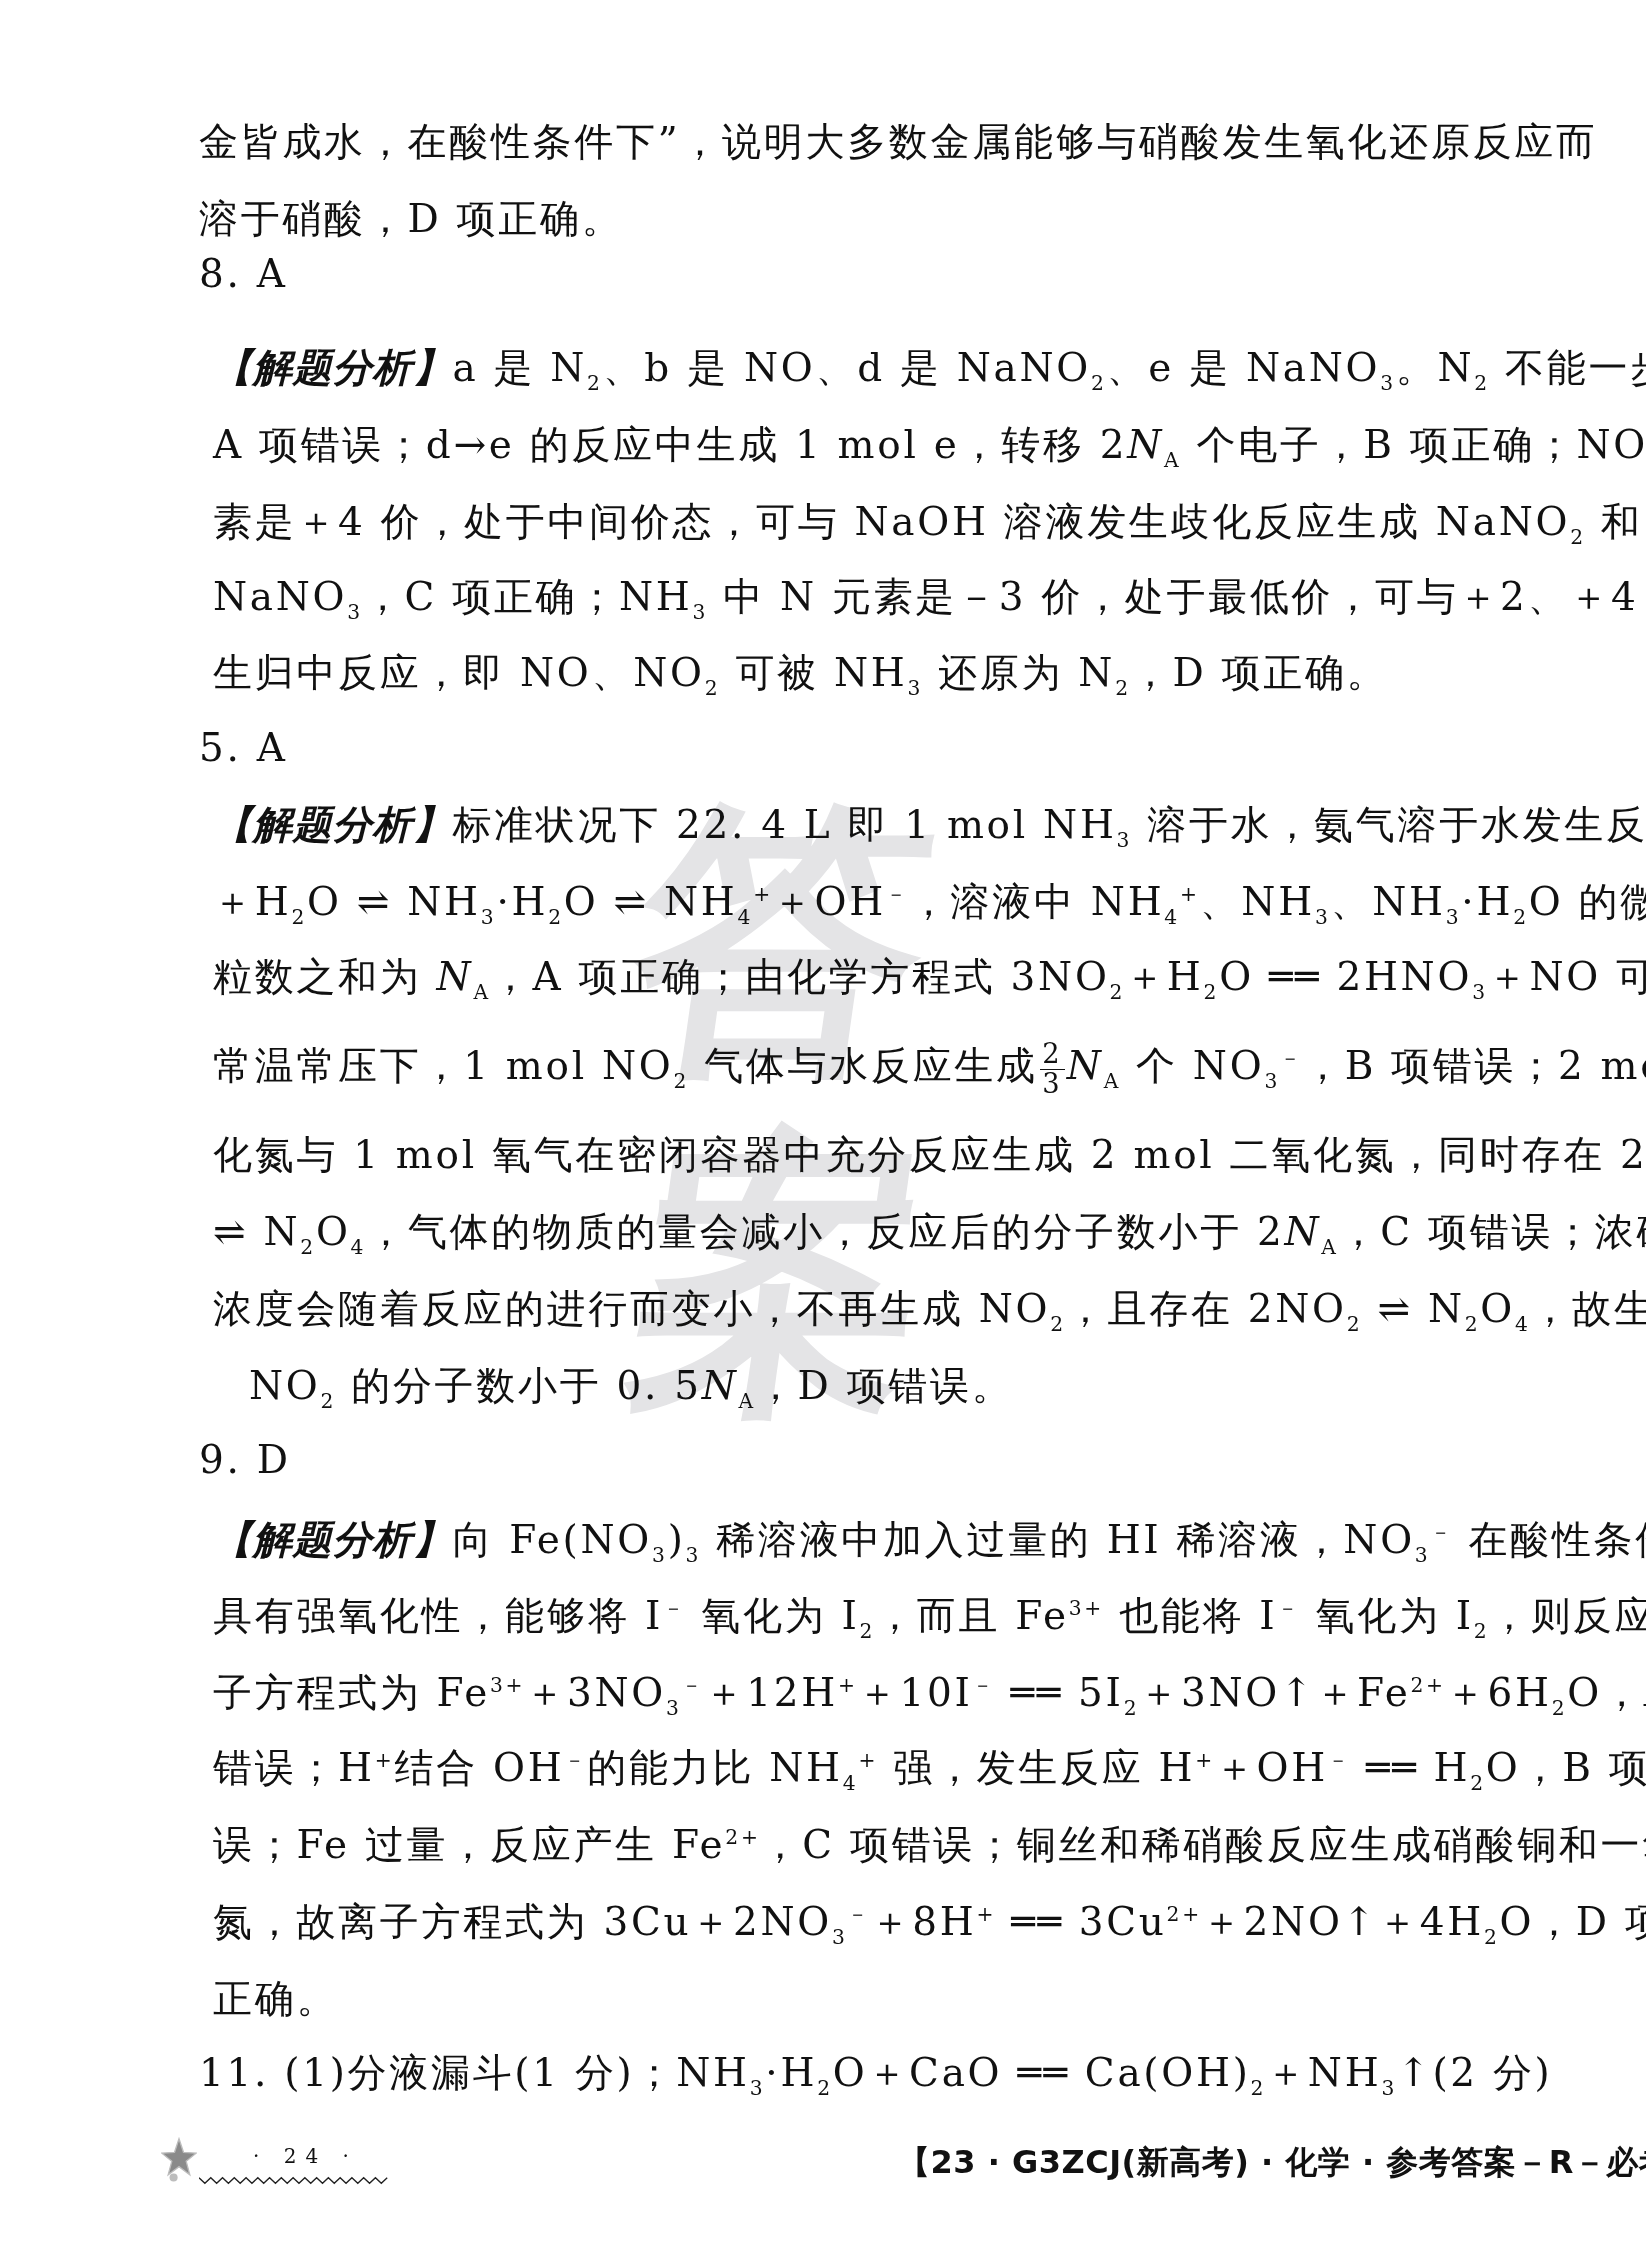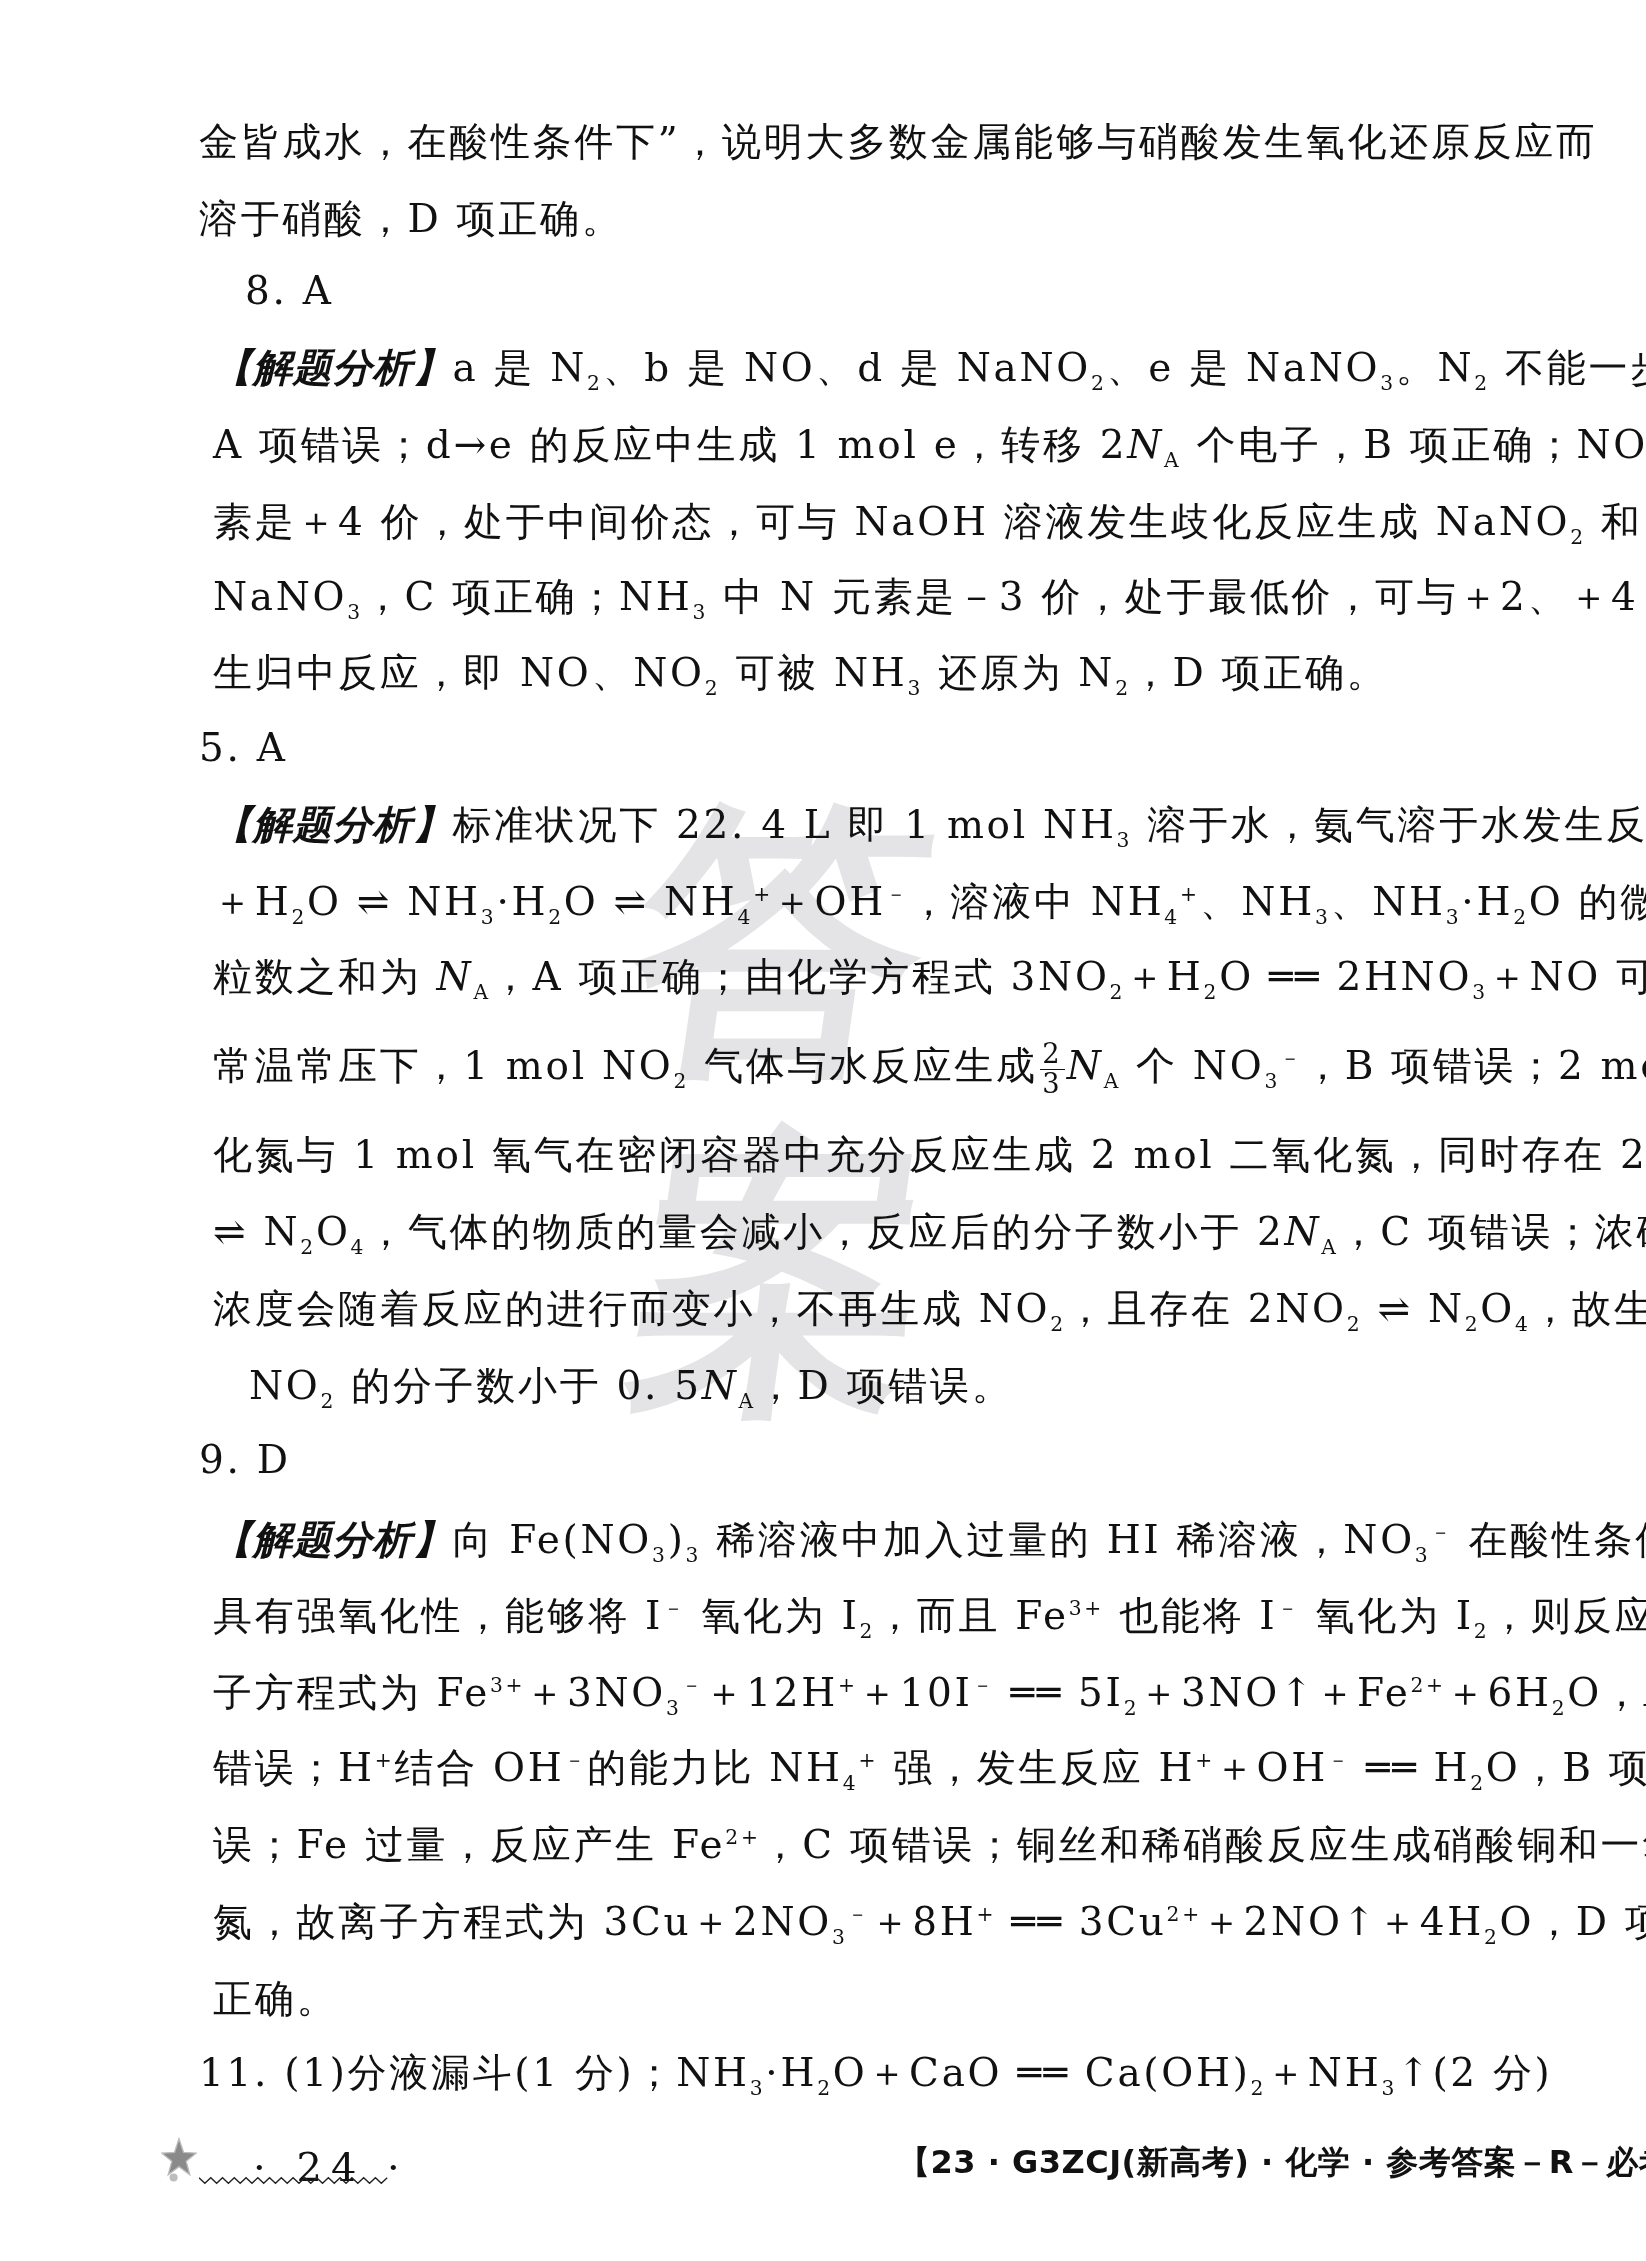--- a/index.html
+++ b/index.html
@@ -19,40 +19,40 @@
   .l0 { left: 199px; }
   .l1 { left: 213px; }
   .head { font-weight: bold; font-family: "DejaVu Sans", sans-serif; letter-spacing: 0.9px; font-style: italic; }
   sub, sup { font-size: 52%; }
   .frac { display: inline-block; vertical-align: middle; text-align: center; font-size: 70%;
           line-height: 1.05; margin: 0 1.8px; }
   .frac .num { display: block; border-bottom: 1.8px solid #111; padding: 0 2.7px; }
   .frac .den { display: block; padding: 0 2.7px; }
   .footer { position: absolute; left: 0; top: 2126px; width: 1646px; height: 90px; z-index: 1; }
   .footer-logo { position: absolute; left: 161px; top: 2137px; width: 36px; height: 45px; }
-  .page-number { position: absolute; left: 253px; top: 2144px; font-size: 40px;
+  .page-number { position: absolute; left: 253px; top: 2144px; font-size: 20px;
                  letter-spacing: 9px; }
   .wave { position: absolute; left: 199px; top: 2175px; width: 190px; height: 11px; }
   .footer-code { position: absolute; left: 898px; top: 2141px; font-size: 32px; font-weight: bold;
                  font-family: "DejaVu Sans", sans-serif; white-space: nowrap; letter-spacing: 0.5px; }
 </style>
 </head>
 <body>
 
 <div class="page">
 
   <div class="watermark">
     <div class="wm-char wm-1">答</div>
     <div class="wm-char wm-2">案</div>
   </div>
 
   <div class="content" id="content">
       <div class="line l0" style="top: 122px;"><span>金皆成水，在酸性条件下”，说明大多数金属能够与硝酸发生氧化还原反应而</span></div>
       <div class="line l0" style="top: 199px; text-align: right;"><span>溶于硝酸，D 项正确。</span></div>
-      <div class="line l0" style="top: 271px; margin-left: 46px;"><span>8. A</span></div>
+      <div class="line l0" style="top: 254px;"><span>8. A</span></div>
       <div class="line l1" style="top: 348px;"><span class="head">【解题分析】</span><span>a 是 N<sub>2</sub>、b 是 NO、d 是 NaNO<sub>2</sub>、e 是 NaNO<sub>3</sub>。N<sub>2</sub> 不能一步生成 NO，</span></div>
       <div class="line l1" style="top: 425px;"><span>A 项错误；d→e 的反应中生成 1 mol e，转移 2<i>N</i><sub>A</sub> 个电子，B 项正确；NO<sub>2</sub> 中 N 元</span></div>
       <div class="line l1" style="top: 502px;"><span>素是＋4 价，处于中间价态，可与 NaOH 溶液发生歧化反应生成 NaNO<sub>2</sub> 和</span></div>
       <div class="line l1" style="top: 577px;"><span>NaNO<sub>3</sub>，C 项正确；NH<sub>3</sub> 中 N 元素是－3 价，处于最低价，可与＋2、＋4 价的氮发</span></div>
       <div class="line l1" style="top: 653px;"><span>生归中反应，即 NO、NO<sub>2</sub> 可被 NH<sub>3</sub> 还原为 N<sub>2</sub>，D 项正确。</span></div>
       <div class="line l0" style="top: 728px;"><span>5. A</span></div>
       <div class="line l1" style="top: 805px;"><span class="head">【解题分析】</span><span>标准状况下 22. 4 L 即 1 mol NH<sub>3</sub> 溶于水，氨气溶于水发生反应 NH</span></div>
       <div class="line l1" style="top: 882px;"><span>＋H<sub>2</sub>O ⇌ NH<sub>3</sub>·H<sub>2</sub>O ⇌ NH<sub>4</sub><sup>+</sup>＋OH<sup>－</sup>，溶液中 NH<sub>4</sub><sup>+</sup>、NH<sub>3</sub>、NH<sub>3</sub>·H<sub>2</sub>O 的微</span></div>
       <div class="line l1" style="top: 957px;"><span>粒数之和为 <i>N</i><sub>A</sub>，A 项正确；由化学方程式 3NO<sub>2</sub>＋H<sub>2</sub>O ══ 2HNO<sub>3</sub>＋NO 可知，</span></div>
       <div class="line l1" style="top: 1040px;"><span>常温常压下，1 mol NO<sub>2</sub> 气体与水反应生成<span class="frac"><span class="num">2</span><span class="den">3</span></span><i>N</i><sub>A</sub> 个 NO<sub>3</sub><sup>－</sup>，B 项错误；2 mol 一氧</span></div>

